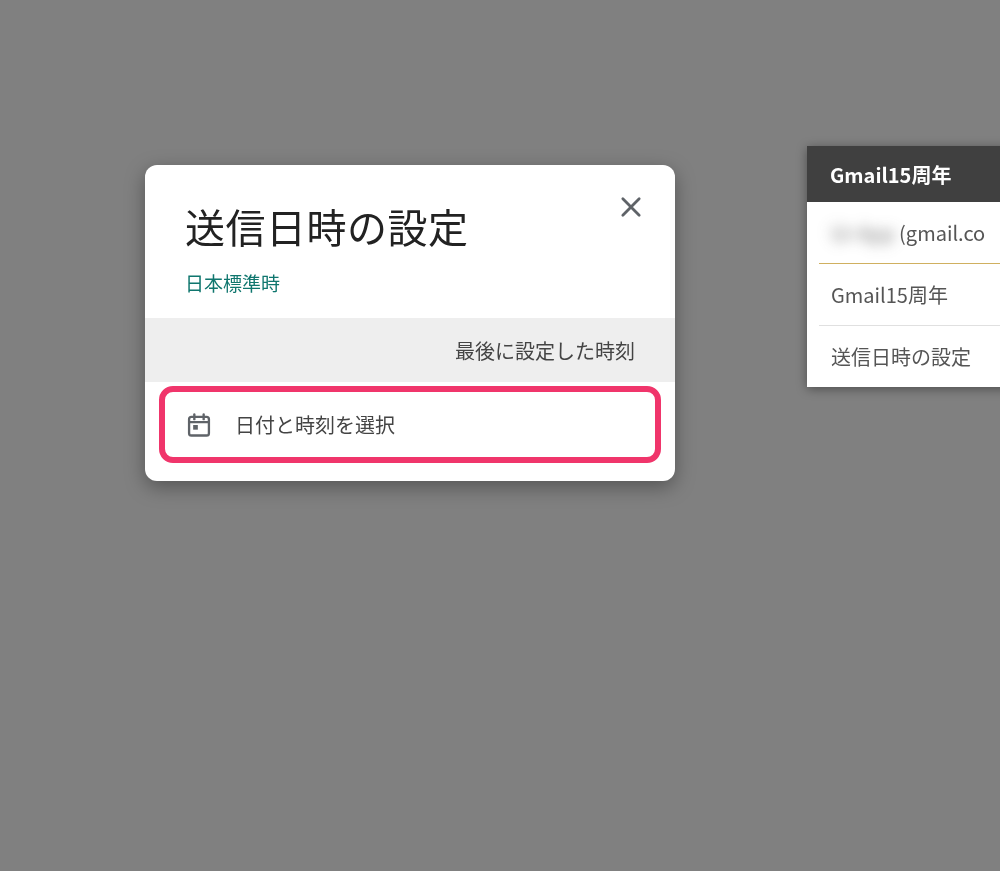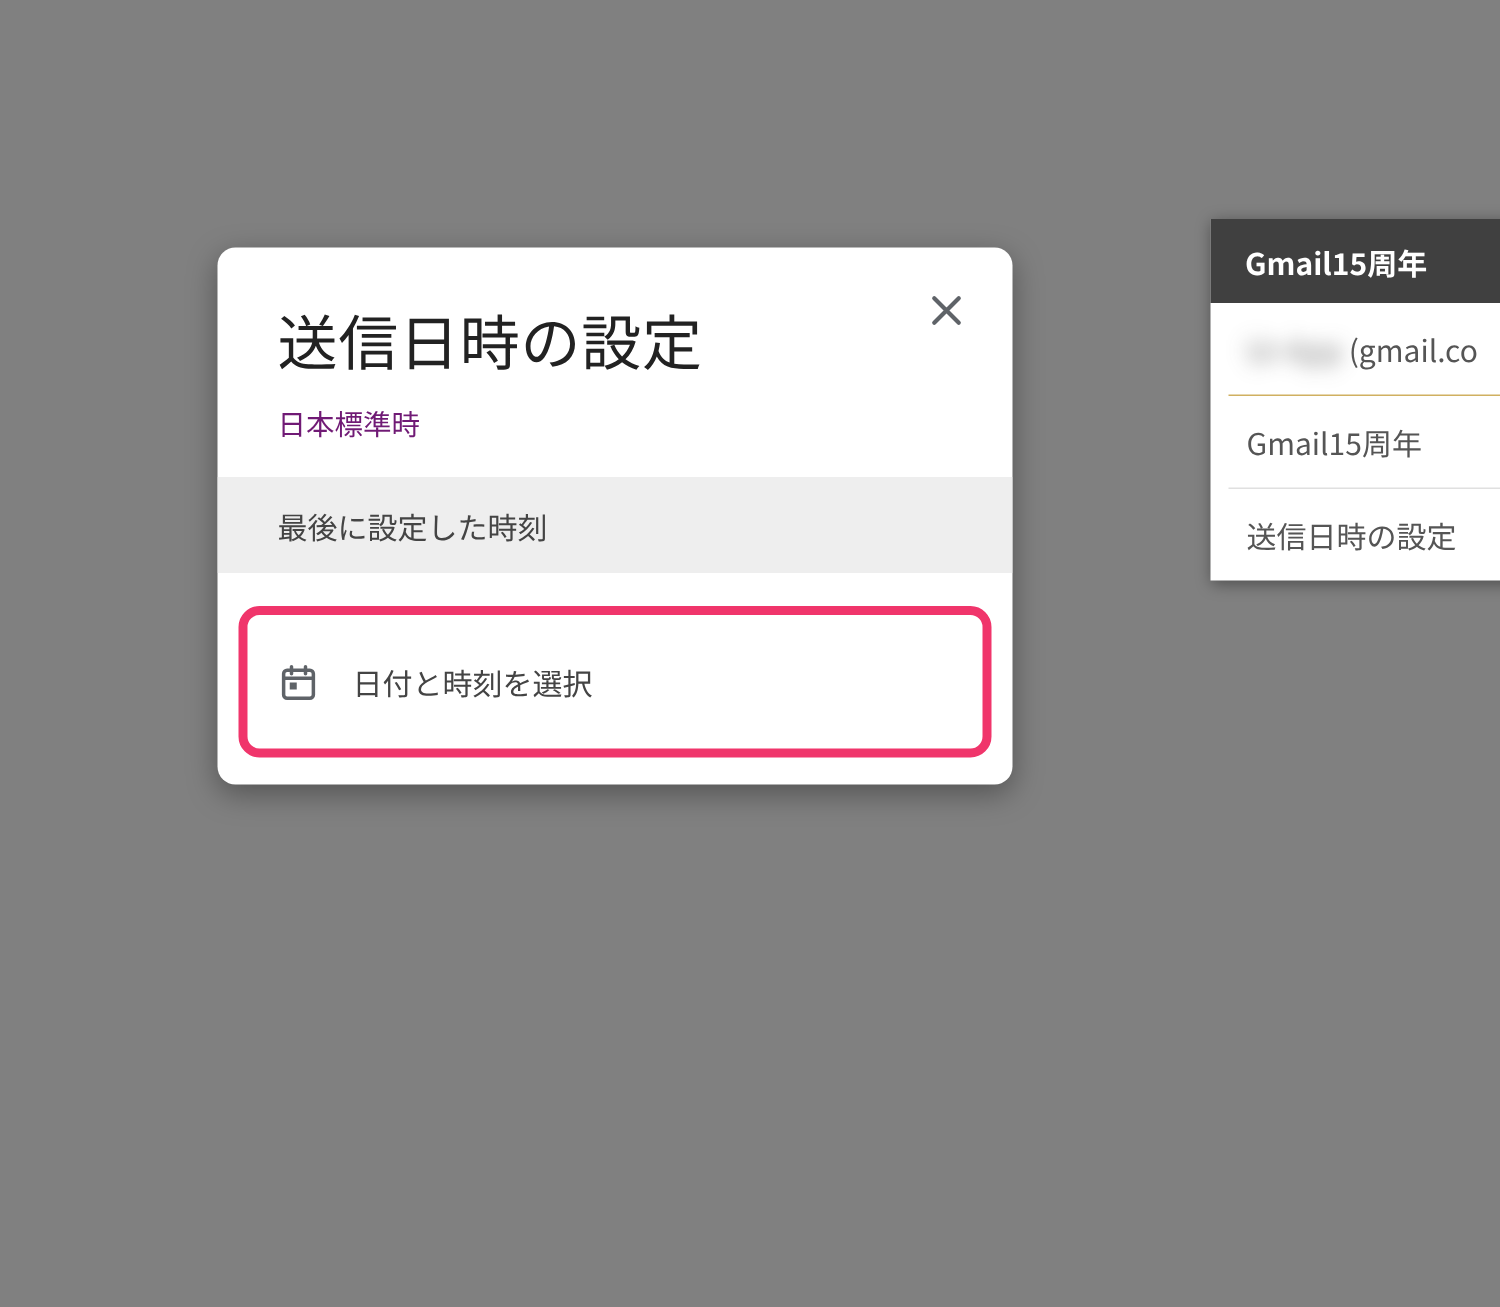--- a/index.html
+++ b/index.html
@@ -68,56 +68,56 @@
     padding: 32px 40px 22px 40px;
   }
   .dialog-title {
     font-size: 40px;
     color: #222;
     letter-spacing: 0.5px;
   }
   .dialog-subtitle {
     margin-top: 14px;
     font-size: 19px;
-    color: #701a75;
+    color: #0f766e;
   }
   .close-btn {
     position: absolute;
     top: 28px;
     right: 30px;
     width: 28px;
     height: 28px;
     cursor: pointer;
     color: #5f6368;
   }
   .close-btn svg { width: 100%; height: 100%; }
 
   .options { }
   .option-row {
     display: flex;
-    justify-content: space-between;
+    justify-content: flex-end;
     align-items: center;
     padding: 0 40px;
     height: 64px;
     font-size: 20px;
     color: #444;
     cursor: pointer;
   }
   .option-row.selected {
     background: #eeeeee;
   }
   .option-row .label { color: #444; }
   .option-row .time  { color: #444; }
 
   
   .highlight-wrap {
     border: 6px solid #f0356b;
     border-radius: 14px;
-    margin: 22px 14px 18px 14px;
-    padding: 12px 4px;
+    margin: 4px 14px 18px 14px;
+    padding: 0 4px;
     box-sizing: border-box;
   }
   .picker-btn {
     display: flex;
     align-items: center;
     gap: 22px;
     padding: 18px 16px;
     font-size: 20px;
     color: #444;
     cursor: pointer;

